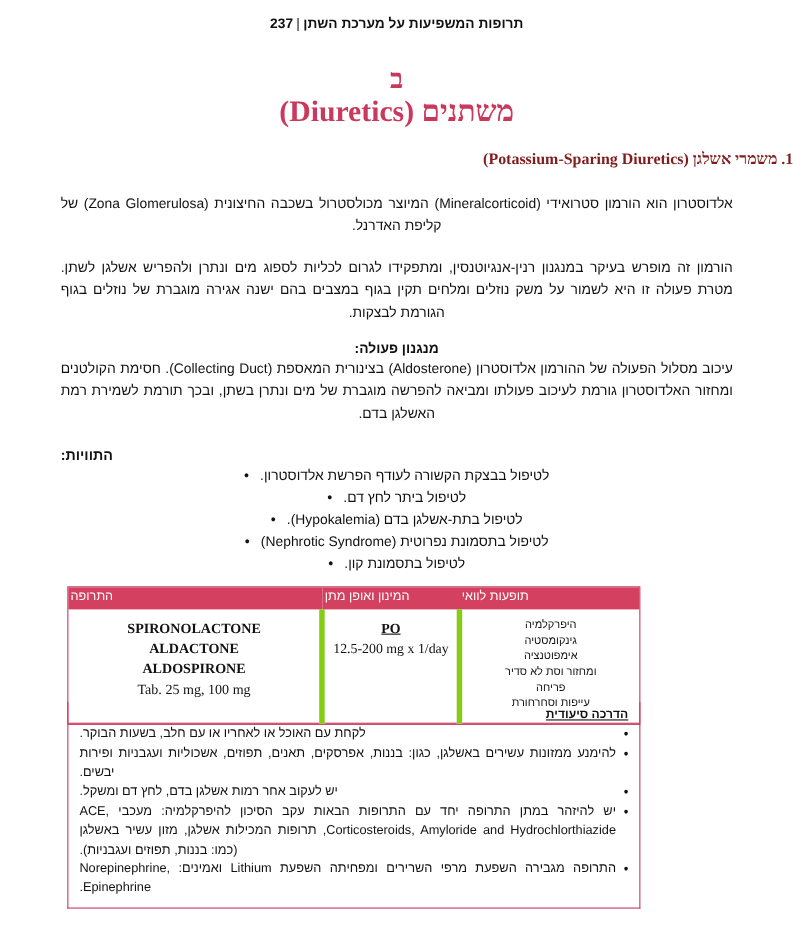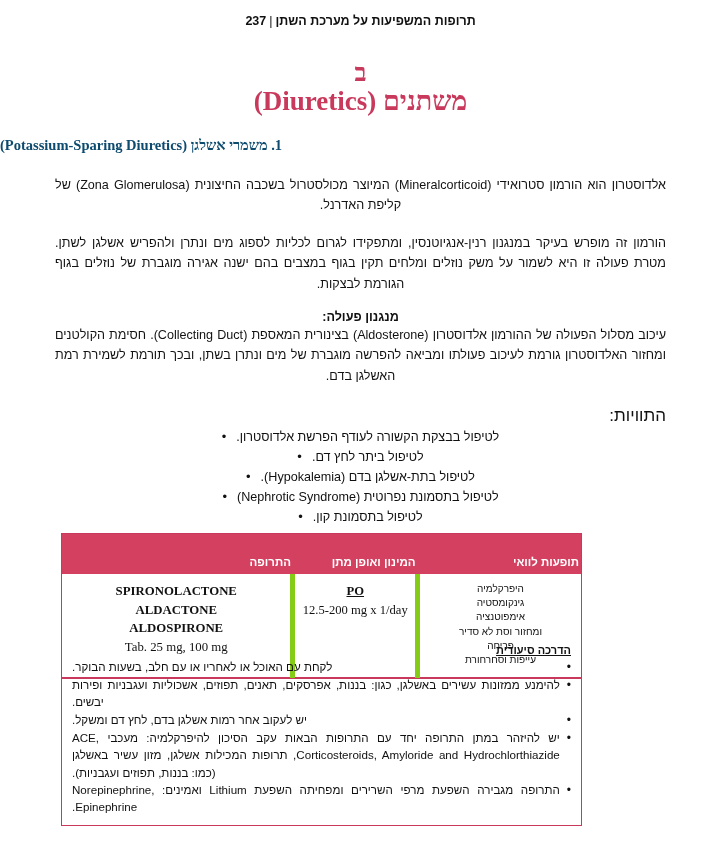--- a/index.html
+++ b/index.html
@@ -70,26 +70,26 @@
     color: #c9395c;
     line-height: 1.15;
     direction: rtl;
   }
 
   
   .section-heading {
     position: absolute;
     top: 137px;
     left: 0; right: 0;
-    text-align: left;
+    text-align: right;
     direction: rtl;
     font-family: "Liberation Serif", "DejaVu Serif", serif;
     font-size: 14.5px;
     font-weight: 700;
-    color: #0c4a6e;
+    color: #7f1d1d;
   }
 
   
   .body-col {
     position: absolute;
     top: 175px;
     right: 55px;
     width: 611px;
     direction: rtl;
     text-align: right;
@@ -118,23 +118,23 @@
     font-weight: 700;
     font-size: 12.6px;
     margin: 18px 0 1px 0;
     text-align: center;
   }
 
   .mech-block { margin-top: 16px; }
   .mech-block .lead { margin-top: 0; }
 
   .indications-head {
-    font-weight: 400;
-    font-size: 17px;
-    text-align: right;
+    font-weight: 700;
+    font-size: 13px;
+    text-align: left;
     margin: 20px 0 2px 0;
   }
 
   ul.ind-list {
     list-style: none;
     margin: 0;
     padding: 0;
     direction: rtl;
   }
   ul.ind-list li {
@@ -169,23 +169,23 @@
   }
   table.tbl {
     border-collapse: collapse;
     width: 100%;
     table-layout: fixed;
   }
   table.tbl th {
     background: #d34060;
     color: #ffffff;
     font-size: 11.5px;
-    font-weight: 700;
-    padding: 22px 2px 6px 2px;
-    text-align: right;
+    font-weight: 400;
+    padding: 2px 2px 6px 2px;
+    text-align: left;
     border: none;
     direction: rtl;
   }
   table.tbl td {
     border-left: 1px solid #c9395c;
     border-right: 5px solid #84cc16;
     border-bottom: 1px solid #c9395c;
     vertical-align: top;
     text-align: center;
     padding: 8px 4px 10px 4px;

